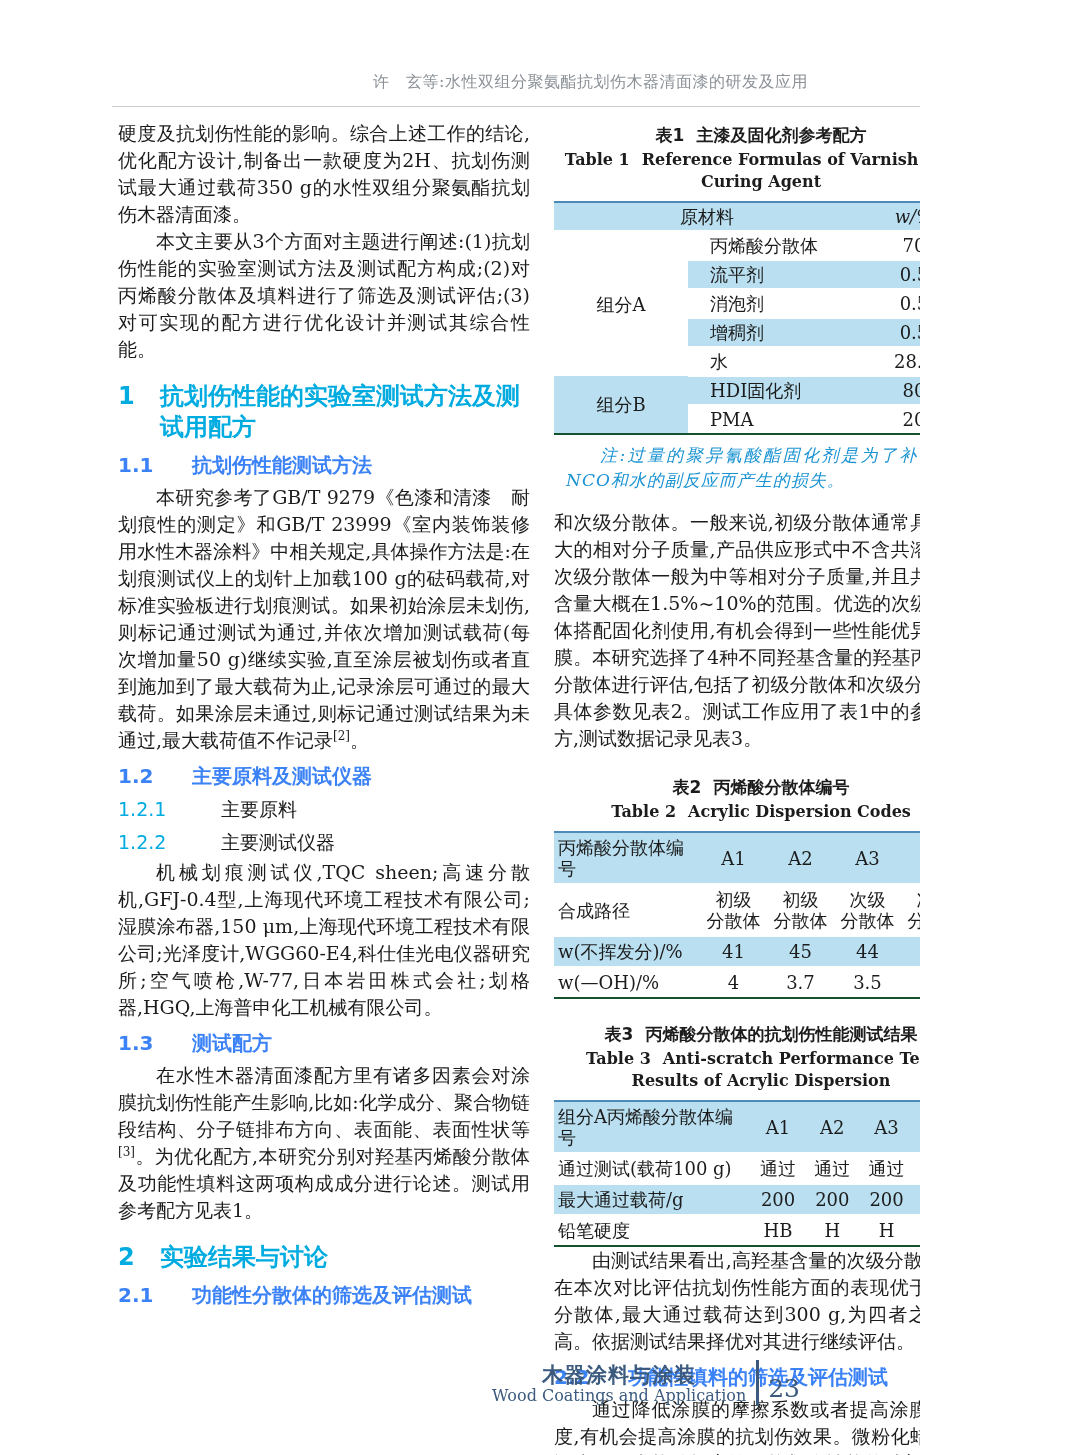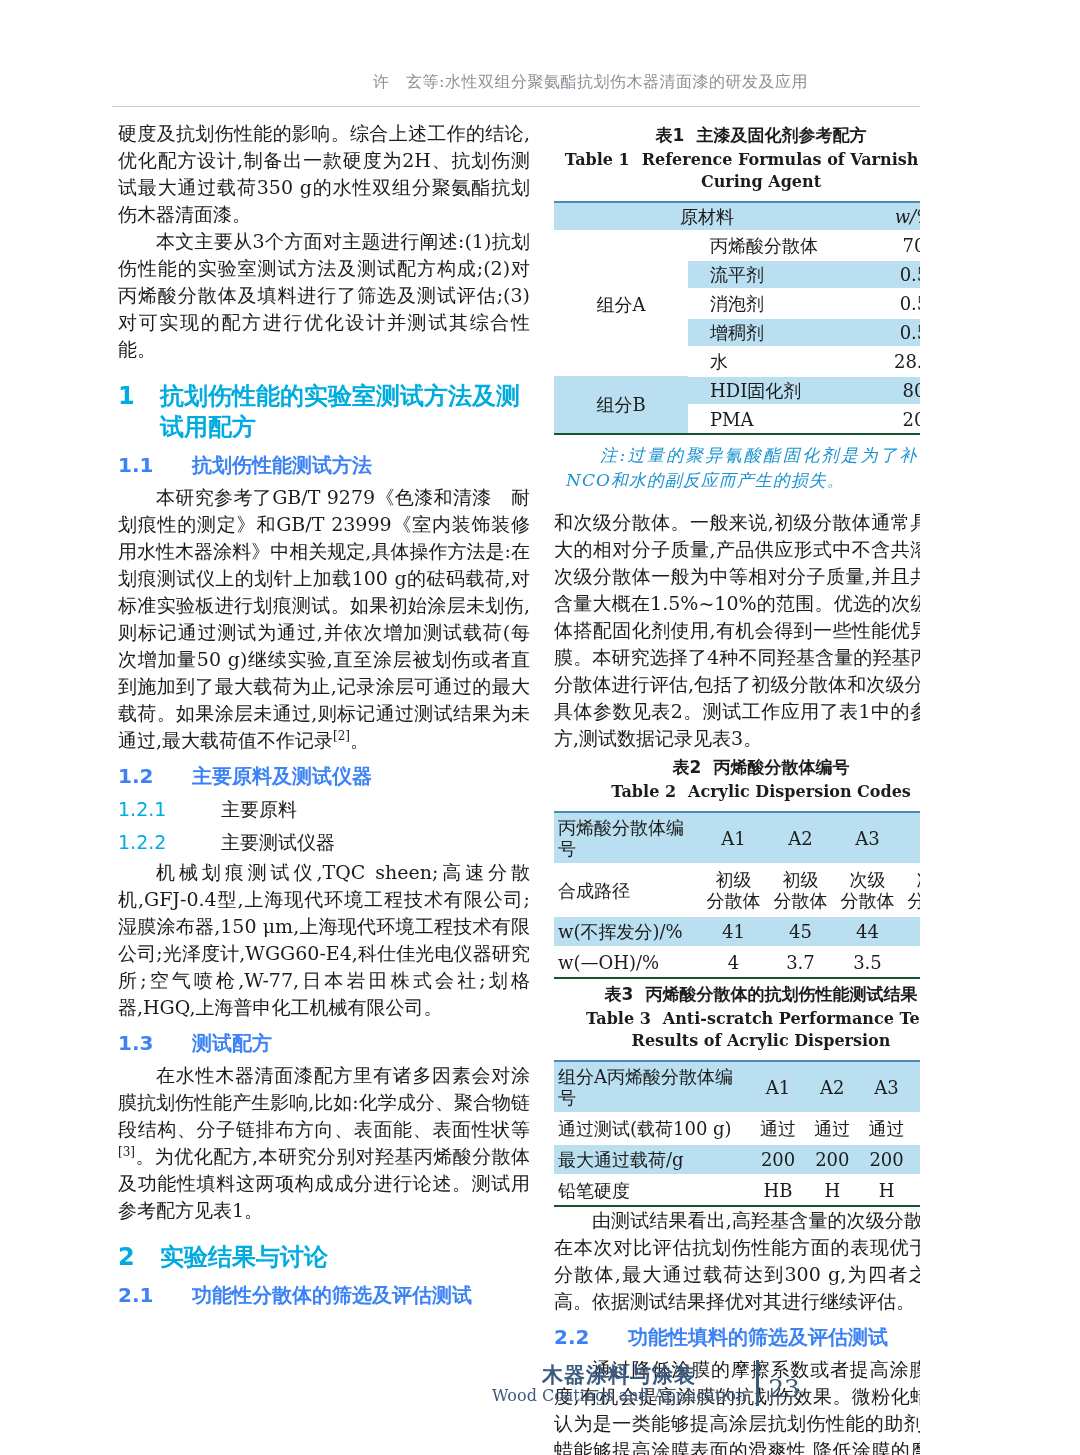--- a/index.html
+++ b/index.html
@@ -40,21 +40,21 @@
   .center{text-align:center;}
   .ital{font-style:italic;}
   .pre{white-space:pre-line;}
   .t1 .c1{width:134px;}.t1 .c2{width:172px;}.t1 .c3{width:108px;}
   .t1 td.mat{padding-left:22px;}
   .t2 .t2c1{width:146px;}.t2 .t2c{width:67px;}
   .t3 .t3c1{width:196px;}.t3 .t3c{width:54px;}
   .t2 td,.t3 td{padding:4px 4px;}
   
   p.note{margin:8px 12px 16px;color:#1a93d2;font-style:italic;font-size:17px;line-height:25px;
-         text-indent:2em;text-align:justify;letter-spacing:1px;}.mt14{margin-top:14px;}.mt22{margin-top:4px;}
+         text-indent:2em;text-align:justify;letter-spacing:1px;}.mt14{margin-top:14px;}.mt22{margin-top:24px;}
   
   .footer{position:absolute;top:1360px;right:120px;display:flex;align-items:center;color:#3b5a7e;}
   .f-names{text-align:center;}
   .f-cn{font-family:"DejaVu Sans","Liberation Sans",sans-serif;font-weight:bold;font-size:21px;
         line-height:24px;letter-spacing:1px;}
   .f-en{font-size:16px;line-height:14px;margin-top:2px;}
   .f-bar{width:3px;height:46px;background:#3b5a7e;margin:0 9px 0 10px;}
   .f-page{font-size:25px;padding-top:10px;}
 </style>
 </head>

